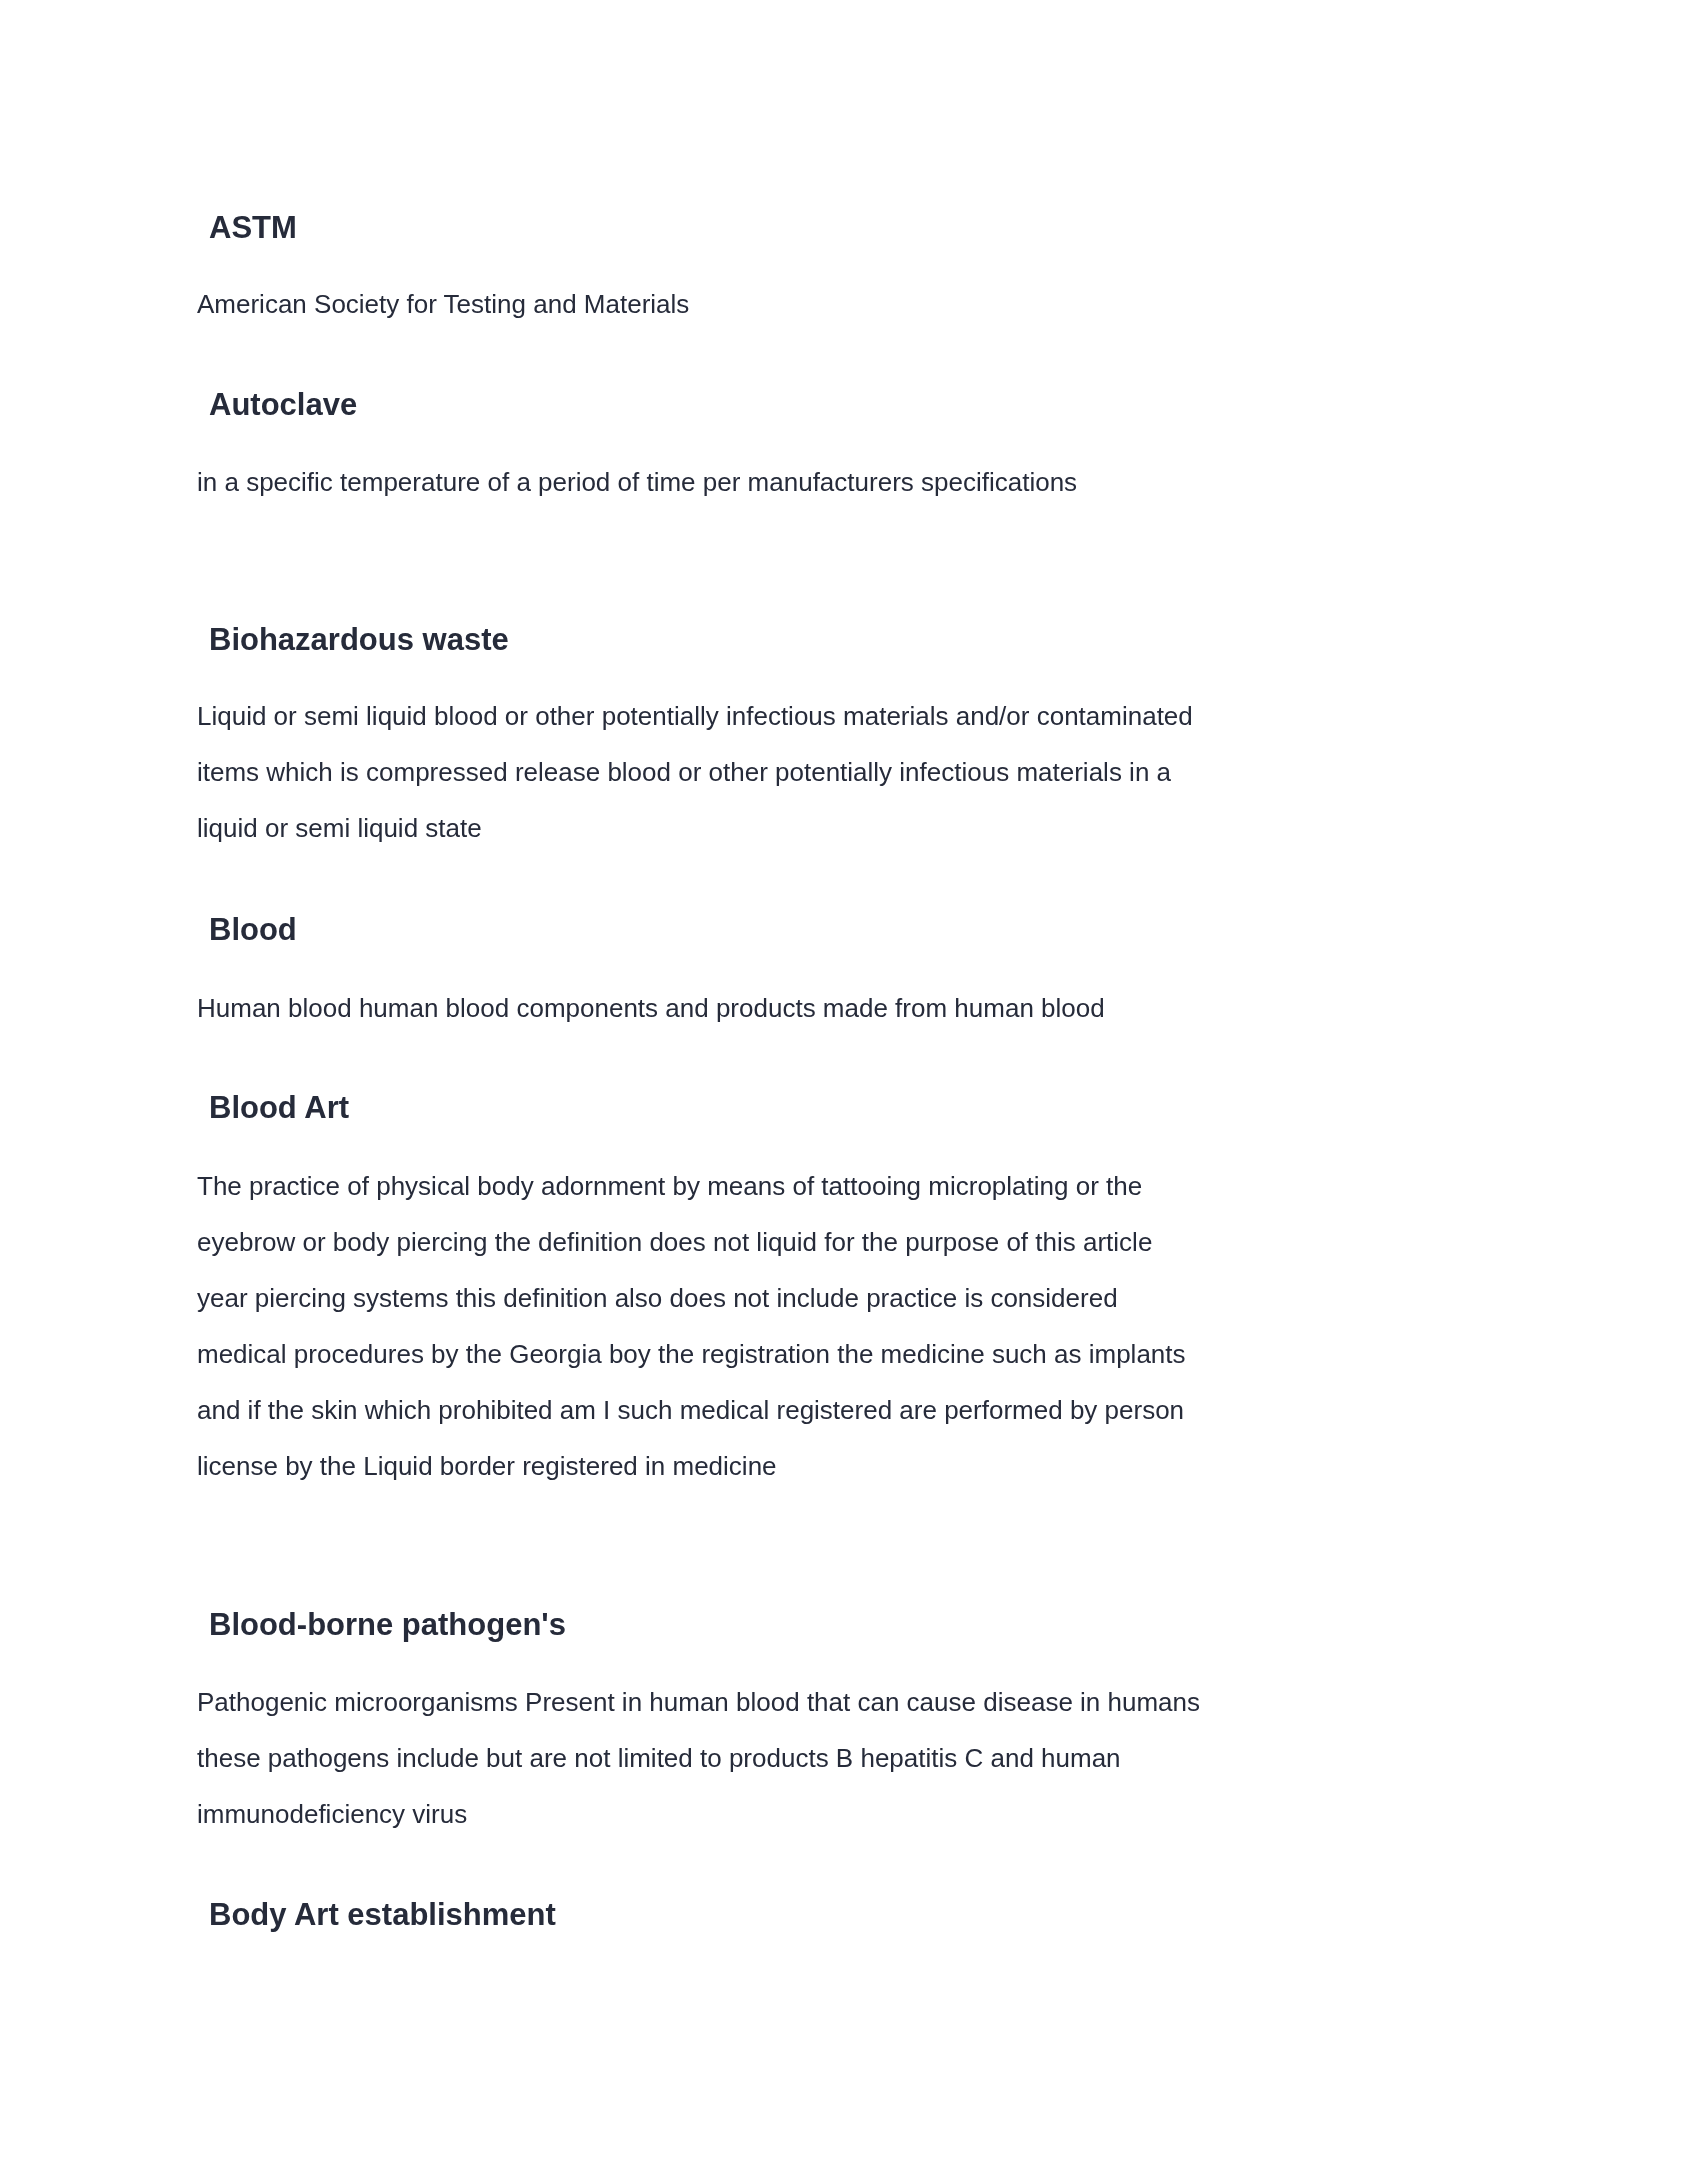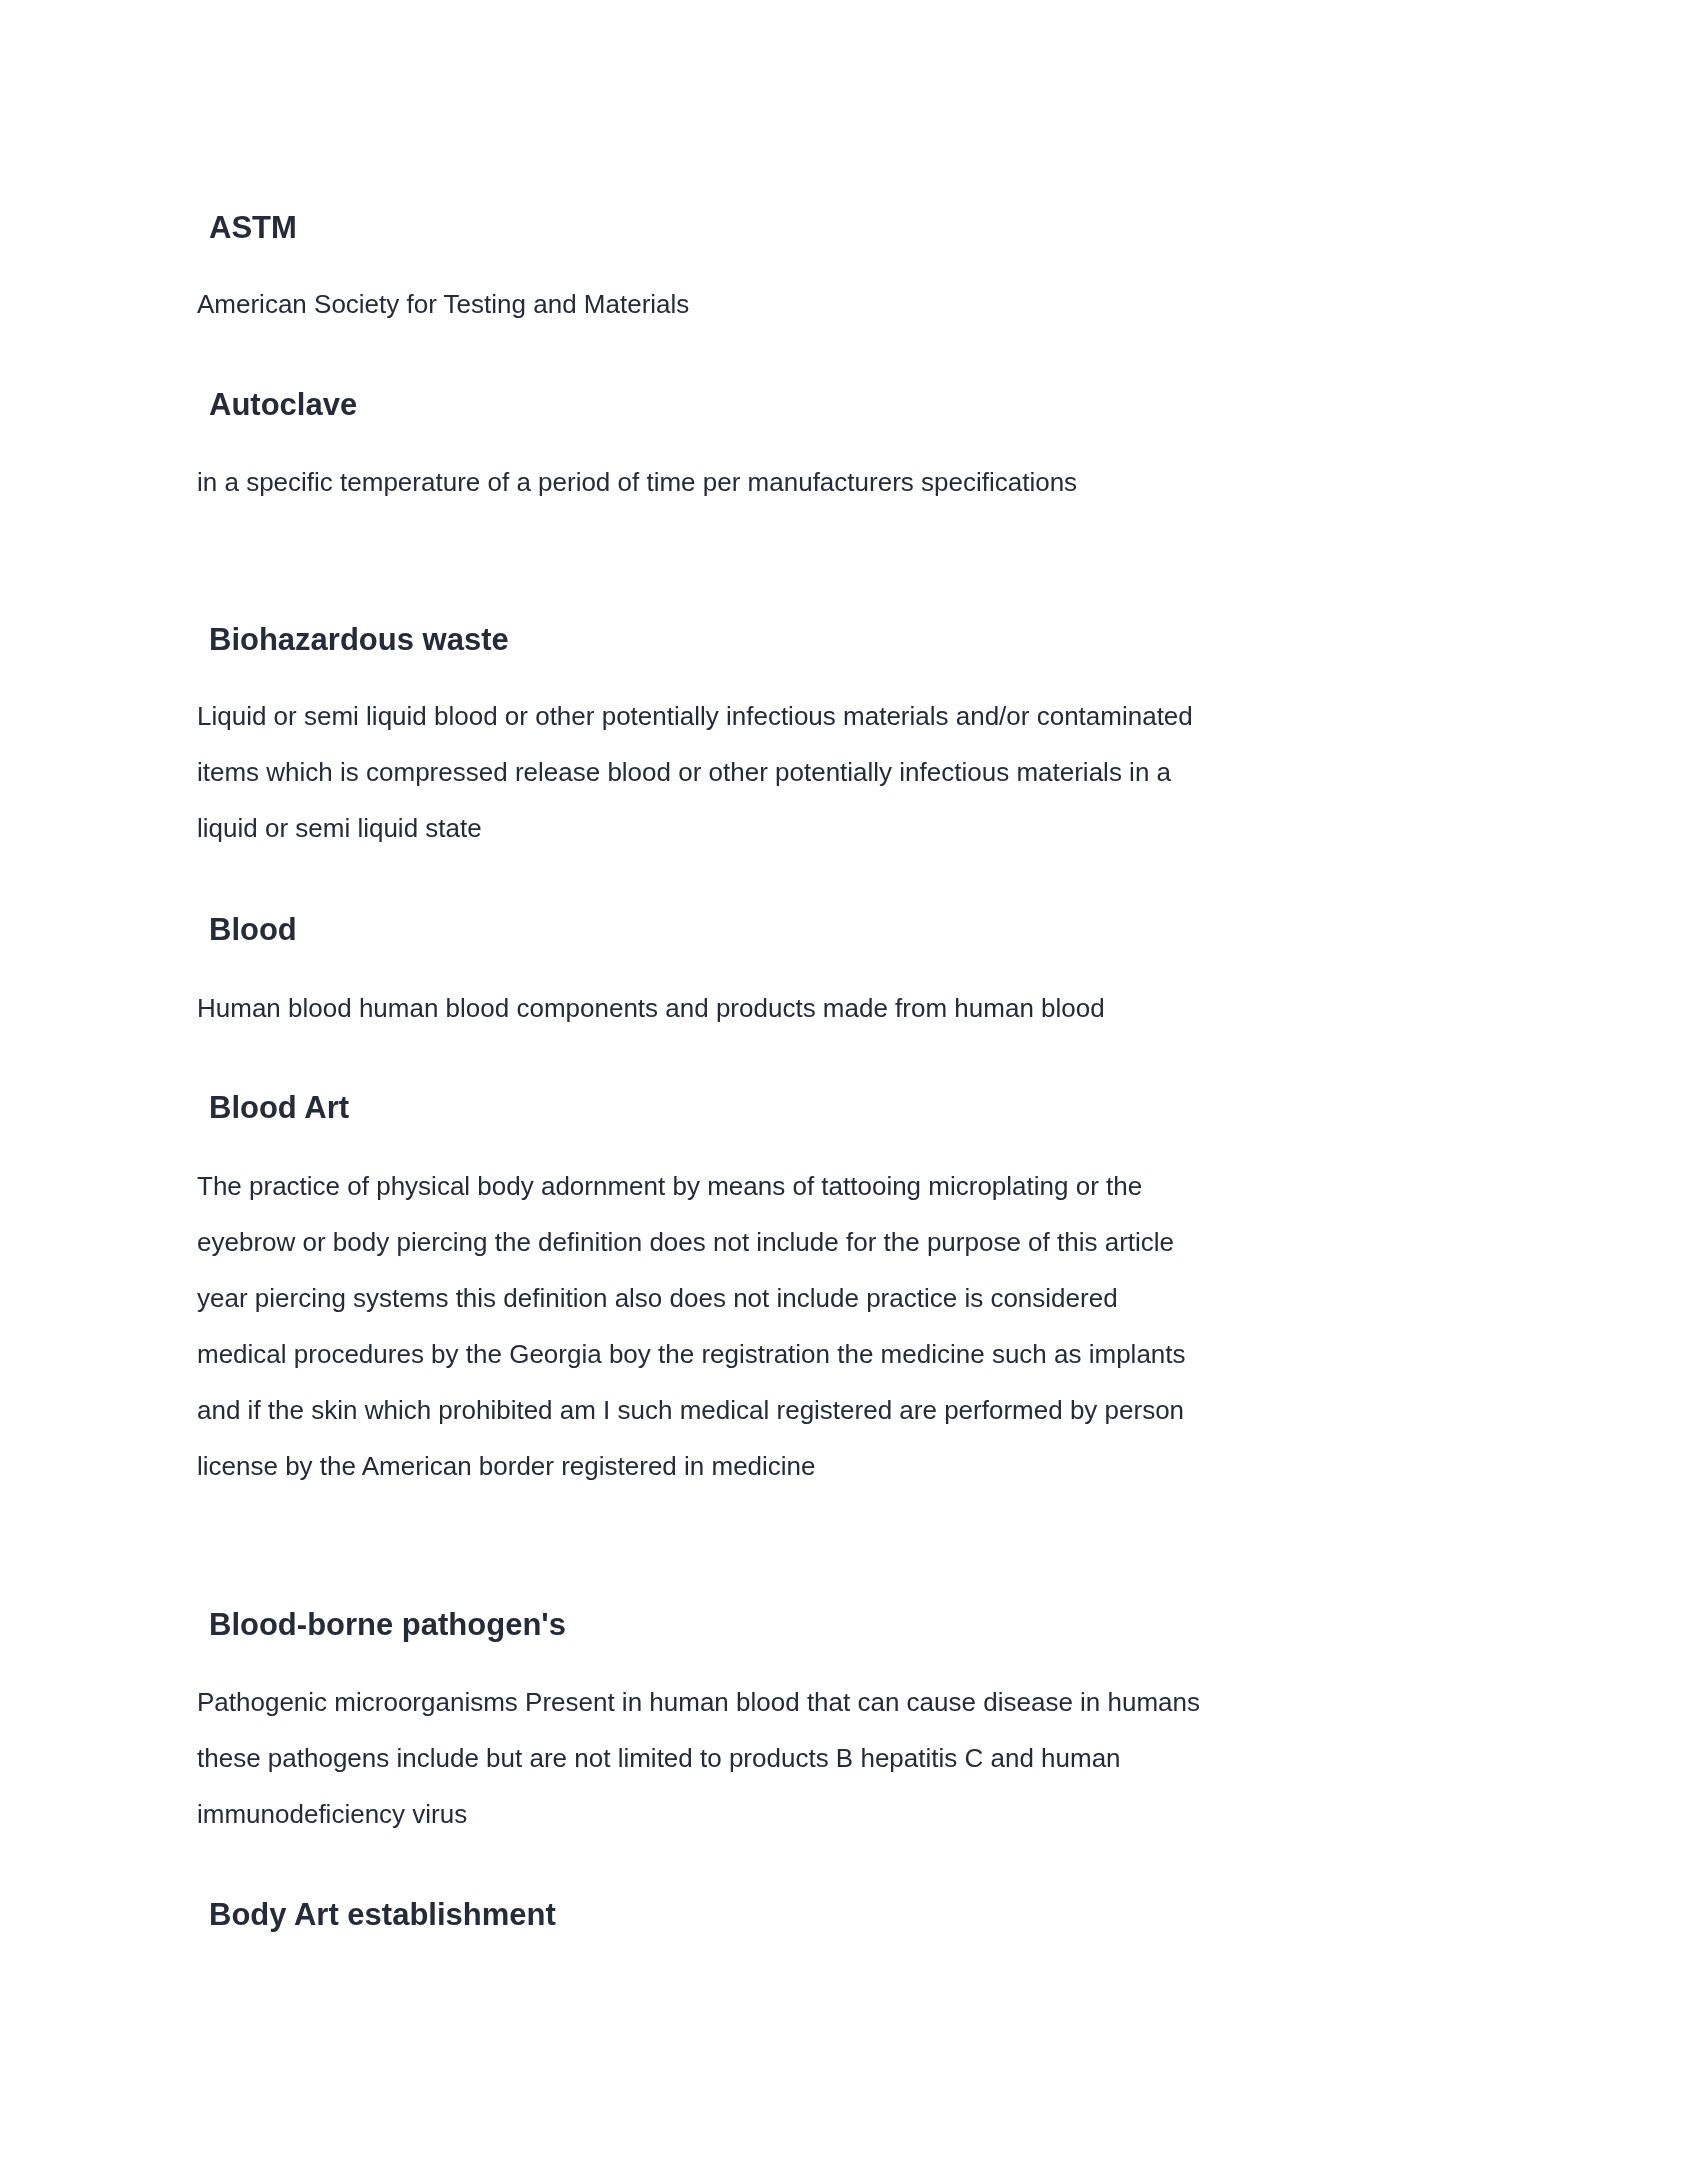--- a/index.html
+++ b/index.html
@@ -67,25 +67,25 @@
   </p>
 
   <h3 class="entry-term" style="top:890px">Blood</h3>
   <p class="entry-def" style="top:980px">
     <span class="line">Human blood human blood components and products made from human blood</span>
   </p>
 
   <h3 class="entry-term" style="top:1068px">Blood Art</h3>
   <p class="entry-def" style="top:1158px">
     <span class="line">The practice of physical body adornment by means of tattooing microplating or the</span>
-    <span class="line">eyebrow or body piercing the definition does not include for the purpose of this article</span>
+    <span class="line">eyebrow or body piercing the definition does not liquid for the purpose of this article</span>
     <span class="line">year piercing systems this definition also does not include practice is considered</span>
     <span class="line">medical procedures by the Georgia boy the registration the medicine such as implants</span>
     <span class="line">and if the skin which prohibited am I such medical registered are performed by person</span>
-    <span class="line">license by the American border registered in medicine</span>
+    <span class="line">license by the Liquid border registered in medicine</span>
   </p>
 
   <h3 class="entry-term" style="top:1585px">Blood-borne pathogen's</h3>
   <p class="entry-def" style="top:1674px">
     <span class="line">Pathogenic microorganisms Present in human blood that can cause disease in humans</span>
     <span class="line">these pathogens include but are not limited to products B hepatitis C and human</span>
     <span class="line">immunodeficiency virus</span>
   </p>
 
   <h3 class="entry-term" style="top:1875px">Body Art establishment</h3>

